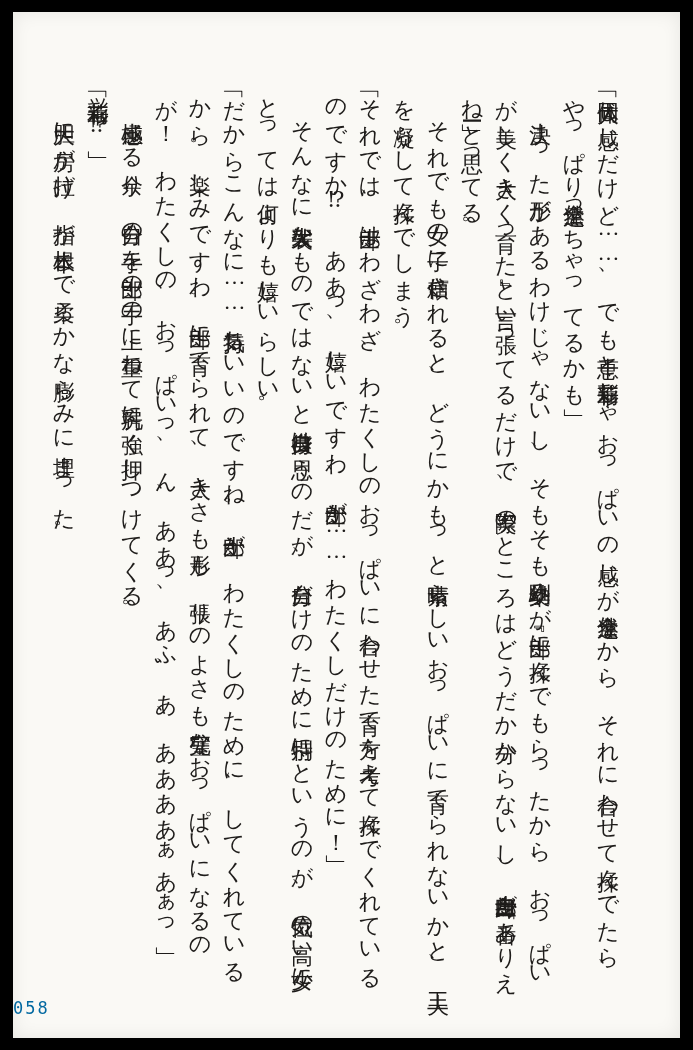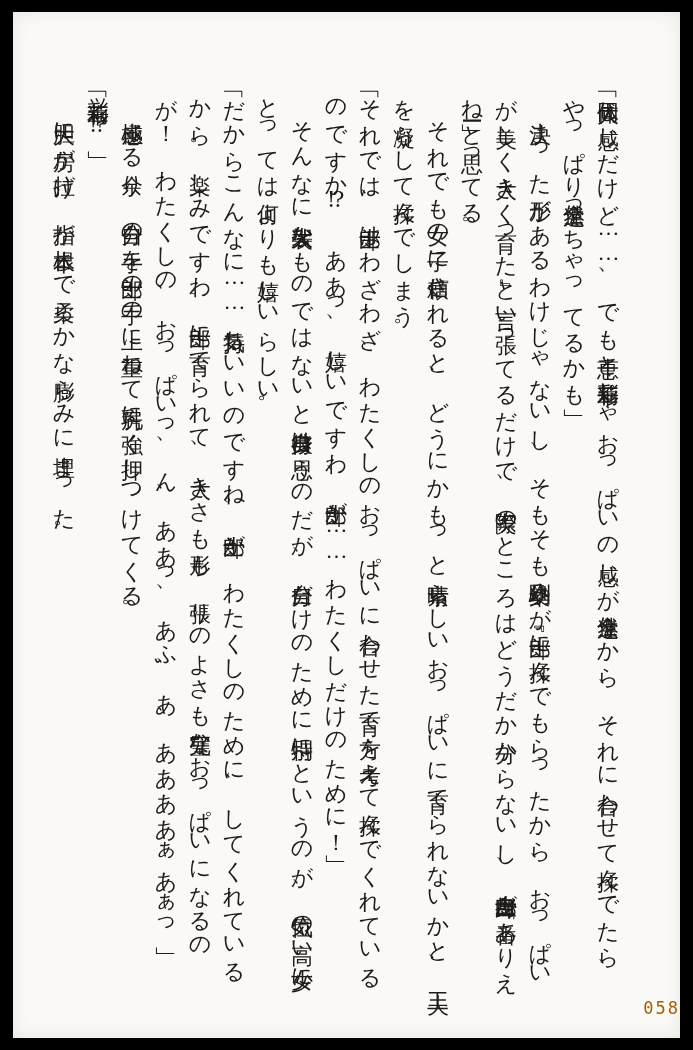--- a/index.html
+++ b/index.html
@@ -45,25 +45,25 @@
     padding: 0;
   }
   .text-block p.indent {
     text-indent: 1em;           
   }
   .page-number {
     position: absolute;
     bottom: 20px;
     left: 0;
     width: 100%;
-    text-align: right;
+    text-align: left;
     font-family: "DejaVu Sans Mono", monospace;
     font-size: 17px;
     letter-spacing: 2px;
-    color: #a16207;
+    color: #0369a1;
   }
 </style>
 </head>
 <body>
 
 <div class="book-page">
 
   <div class="text-block">
     <p>「大体同じ感じだけど……、でも千恵と彩莉華じゃおっぱいの感じが全然違うから、それに合わせて揉んでたら、やっぱり全然違っちゃってるかも」</p>
     <p class="indent">決まった形があるわけじゃないし、そもそも幼馴染みが『士郎に揉んでもらったから、おっぱいが美しく大きく育った』と言い張ってるだけで、実際のところはどうだか分からないし、士郎自身が一番「ありえねー」と思ってる。</p>

